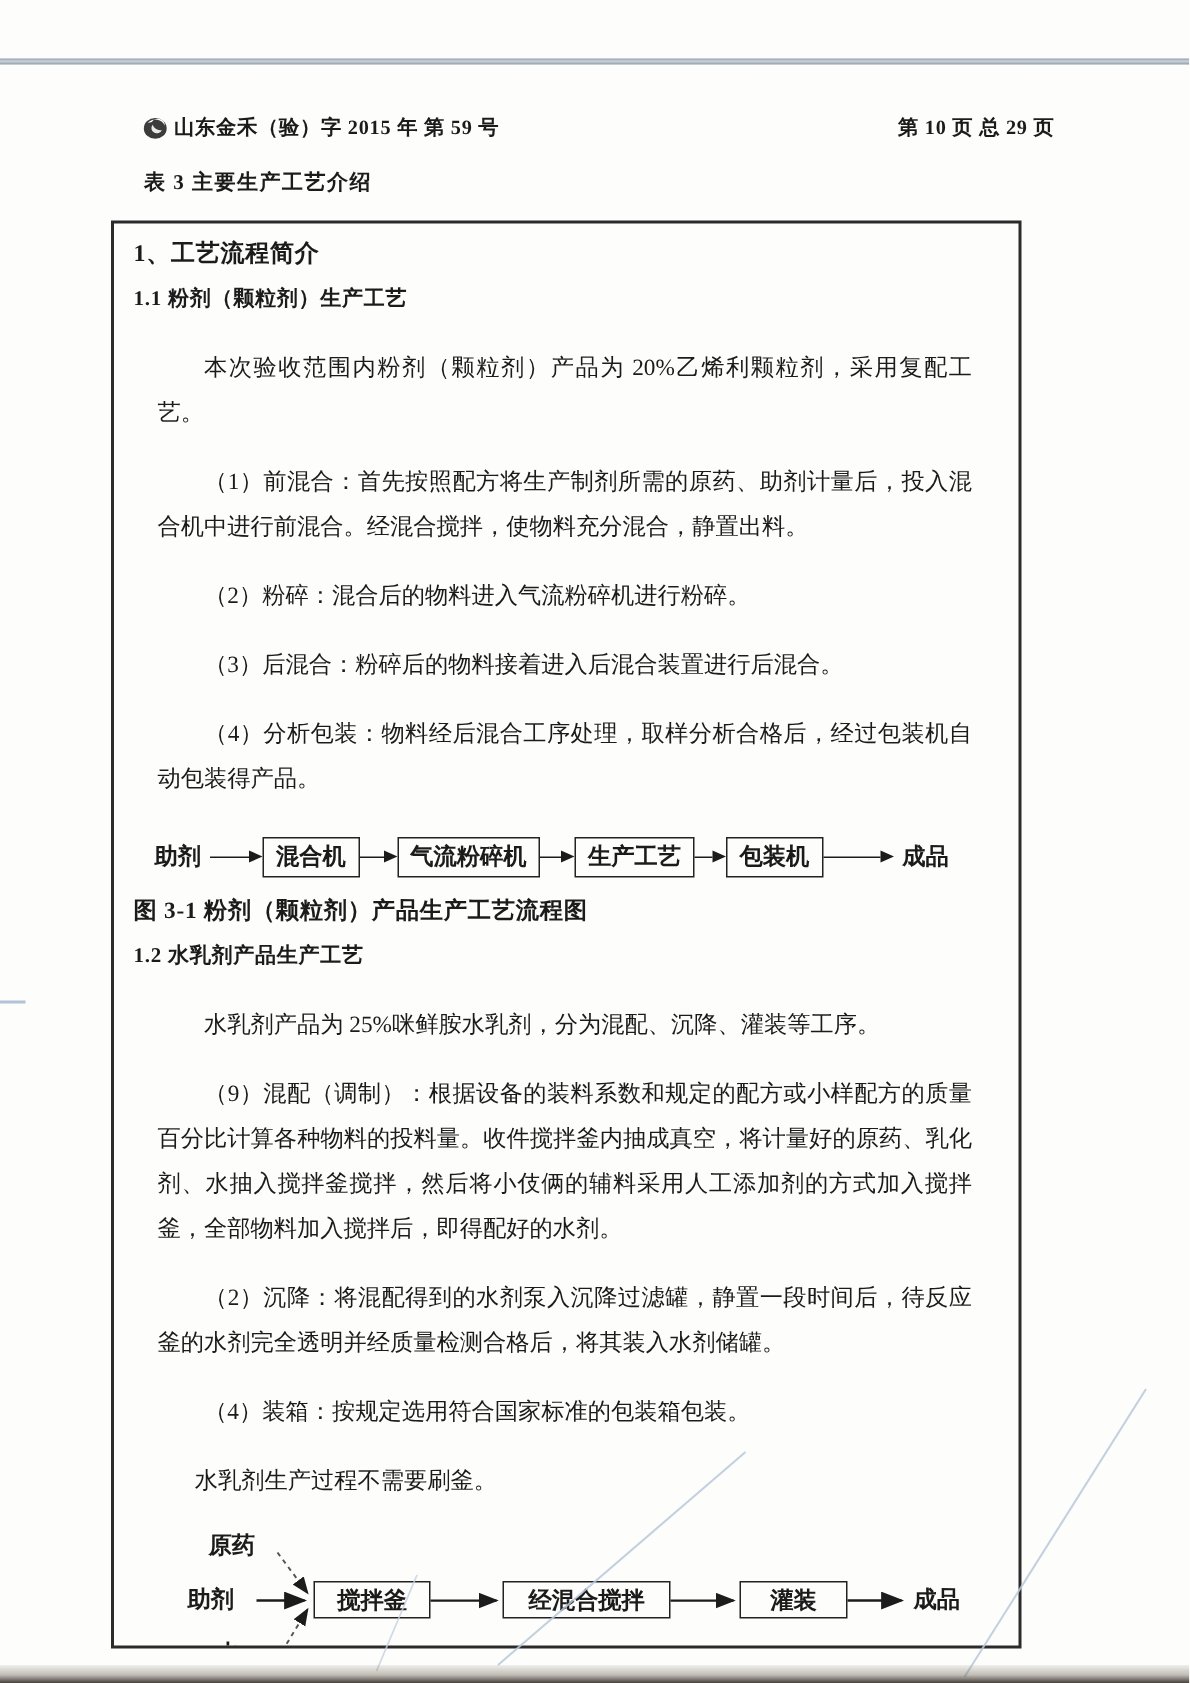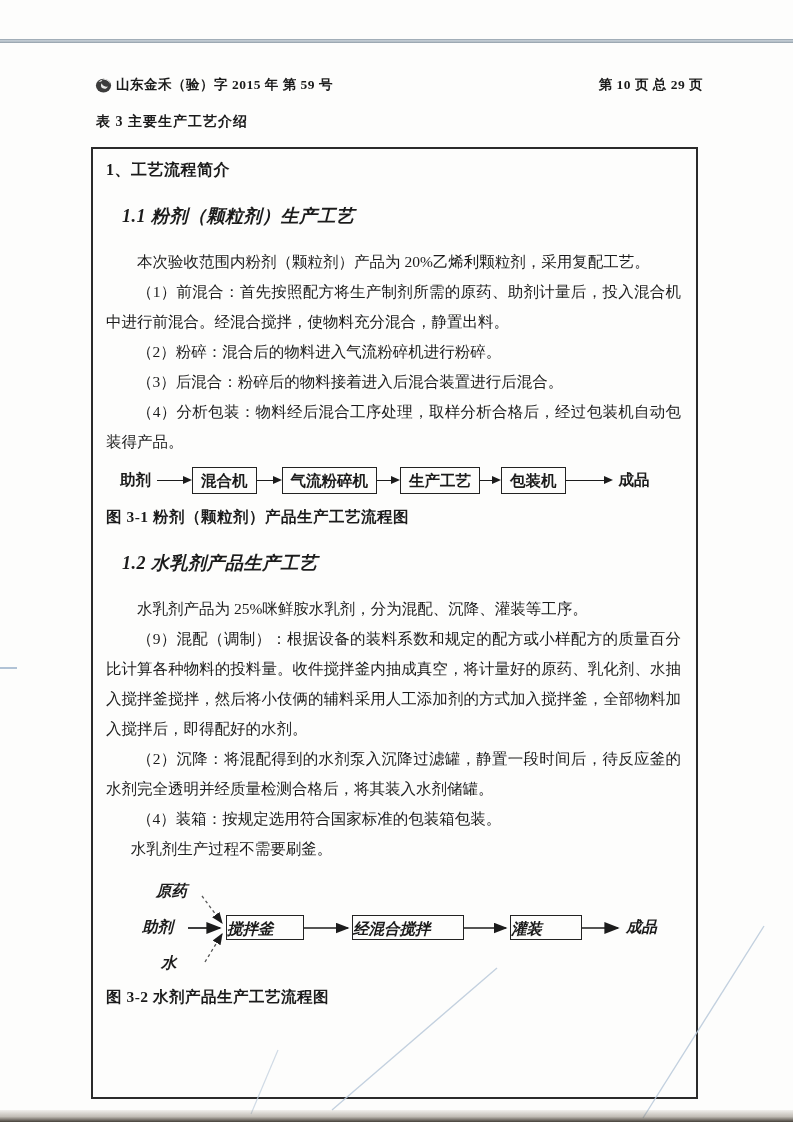--- a/index.html
+++ b/index.html
@@ -33,60 +33,60 @@
   }
   .header-left{display:flex;align-items:center;gap:4px;}
   .logo{width:17px;height:16px;display:inline-block;}
   
   .doc-title{
     position:absolute;top:113px;left:96px;
     font-size:14px;font-weight:bold;letter-spacing:1px;
   }
   
   .main-box{
-    position:absolute;top:147px;left:91px;width:607px;height:952px;
+    position:absolute;top:147px;left:74px;width:607px;height:952px;
     border:2.2px solid #2b2b2b;
     box-sizing:border-box;
     padding:6px 15px 0 13px;
     overflow:hidden;
   }
   .main-box .h1{font-size:16px;font-weight:bold;line-height:30px;margin:0;letter-spacing:.5px;}
-  .main-box .h2{font-size:18px;font-weight:bold;line-height:30px;margin:16px;letter-spacing:.5px;font-style:italic;}
+  .main-box .h2{font-size:14px;font-weight:bold;line-height:30px;margin:0;letter-spacing:.5px;}
   .para{
-    font-size:15.5px;line-height:30px;margin:0;
+    font-size:15.5px;line-height:30px;margin:16px;
     text-indent:2em;text-align:justify;text-justify:inter-ideograph;
   }
   .para.small-indent{text-indent:1.6em;}
   
   .flow1{
     display:flex;align-items:center;
     height:40px;margin:3px 0 0 14px;
   }
   .flow-label{font-size:15.5px;font-weight:bold;white-space:nowrap;}
   .fbox{
     border:1.8px solid #222;
     padding:0 8px;height:25px;line-height:25px;
     font-size:15.5px;font-weight:bold;white-space:nowrap;
-    text-align:left;
+    text-align:center;
   }
   .harrow{display:flex;align-items:center;flex:0 0 auto;}
   .shaft{display:block;height:0;border-top:1.7px solid #1c1c1c;}
   .head{
     display:block;width:0;height:0;
     border-left:9px solid #1c1c1c;
     border-top:4.5px solid transparent;
     border-bottom:4.5px solid transparent;
   }
   .gap6{width:6px;}
   .fig-caption{
     text-align:left;font-size:15.5px;font-weight:bold;line-height:30px;
     margin:2px 0 0 0;letter-spacing:.5px;
   }
   
-  .flow2{position:relative;height:100px;margin-top:16px;font-style:italic;}
+  .flow2{position:relative;height:100px;margin-top:16px;}
   .flow2 .abs{position:absolute;white-space:nowrap;}
   .flow2 .fbox{position:absolute;box-sizing:border-box;padding:0;}
 </style>
 </head>
 <body>
 
 <div class="page">
 
   <div class="scan-top-line"></div>
   <div class="scan-left-dash"></div>

